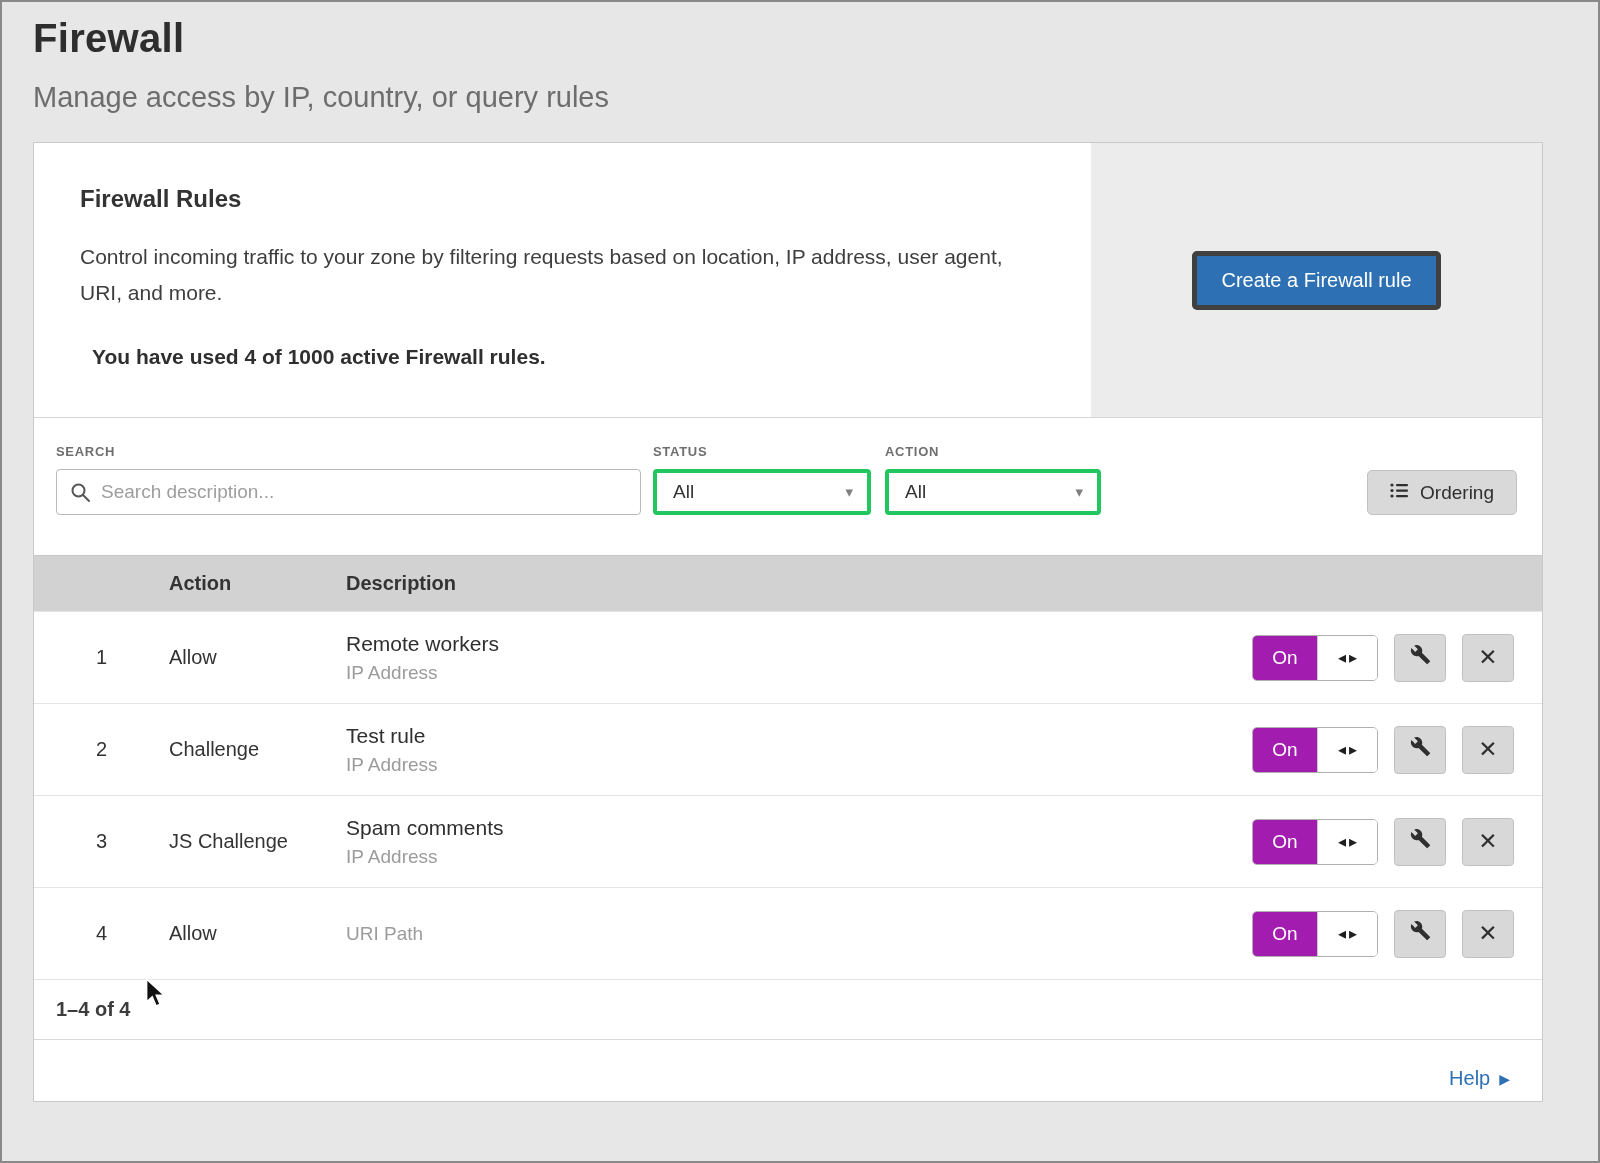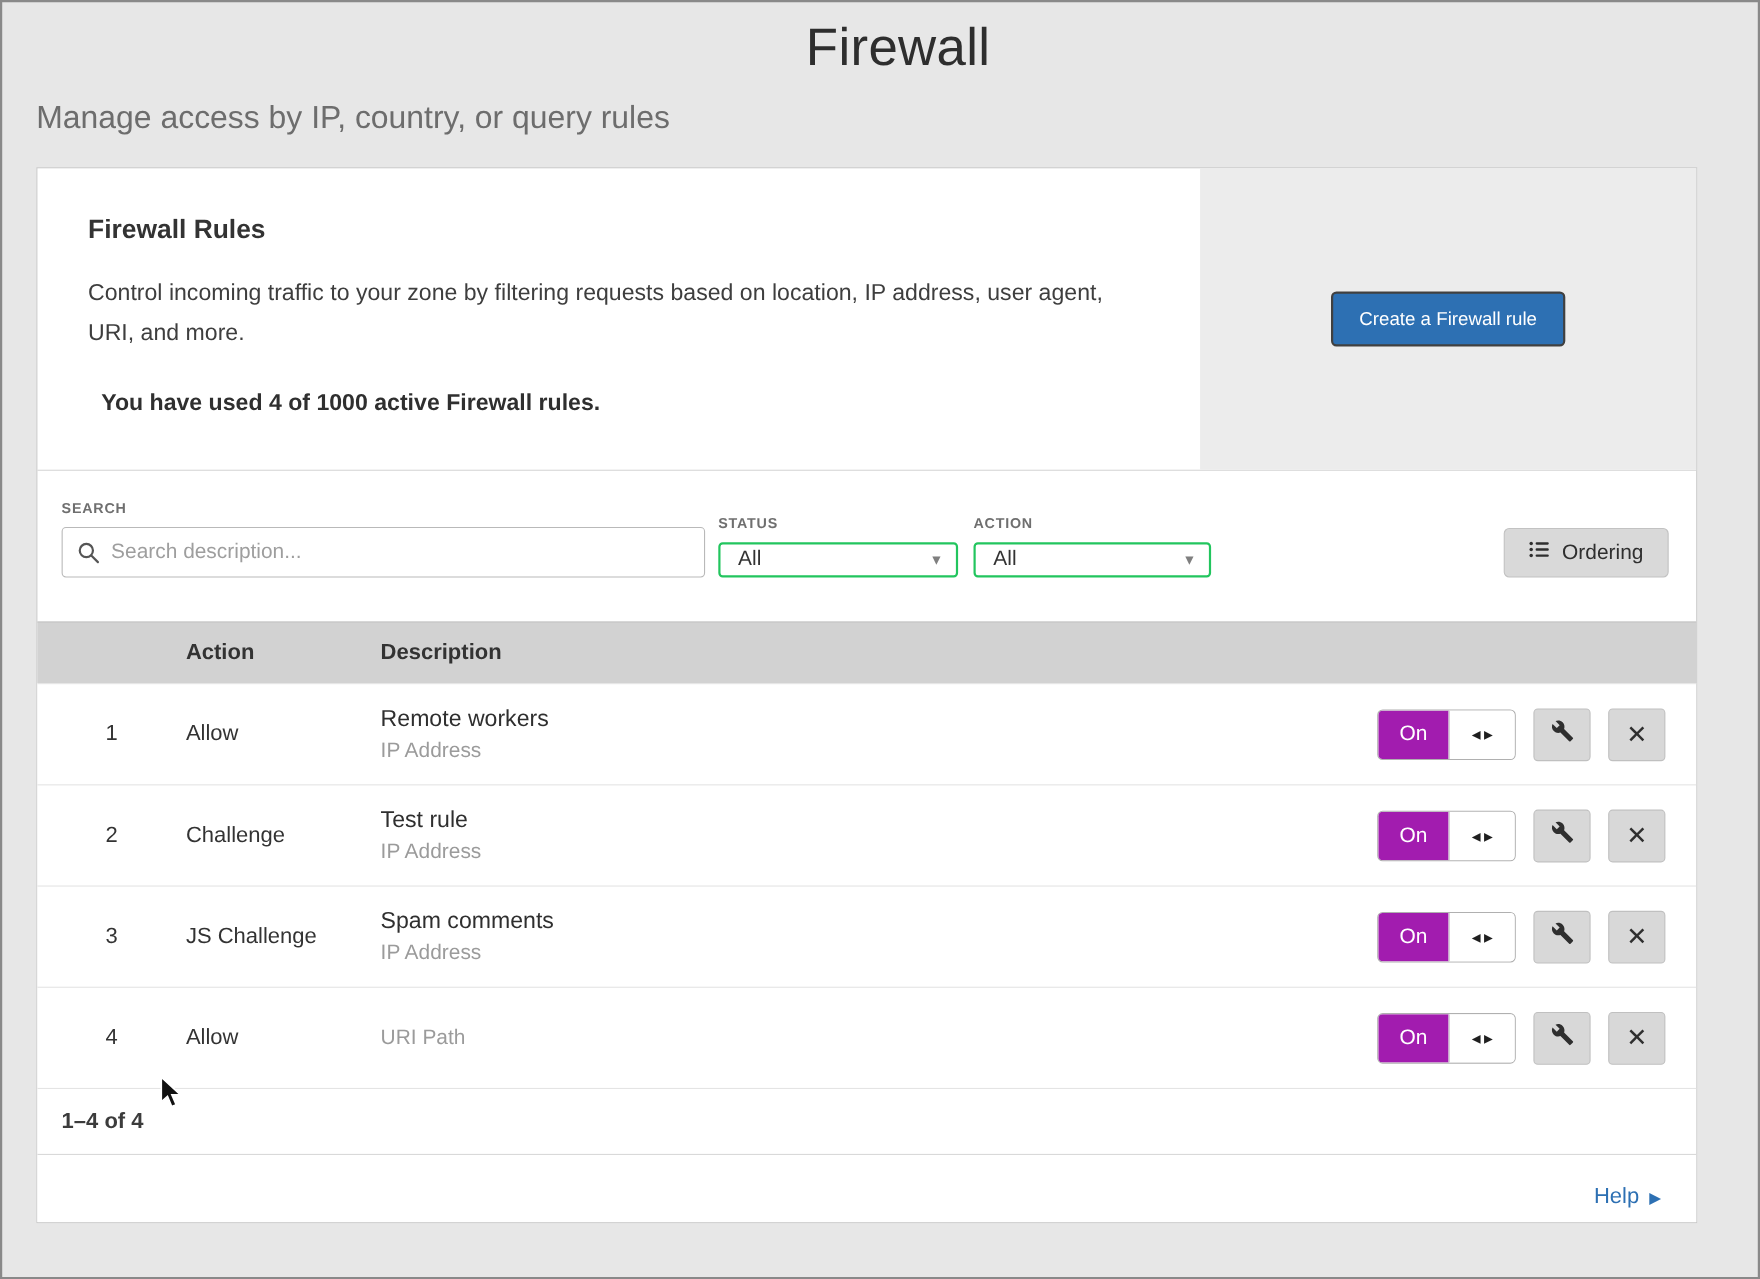--- a/index.html
+++ b/index.html
@@ -8,48 +8,48 @@
     width:1600px; height:1163px;
     background:#e7e7e7;
     font-family:"Liberation Sans", sans-serif;
     position:relative;
     overflow:hidden;
   }
   .page { width:100%; height:100%; box-shadow: inset 0 0 0 2px rgba(60,60,60,.55); position:relative; }
 
   
   .page-header { padding:16px 0 0 33px; }
-  .page-title { margin:0; font-size:48px; font-weight:400; color:#2e2e2e; letter-spacing:.3px;text-align:center; }
+  .page-title { margin:0; font-size:40px; font-weight:700; color:#2e2e2e; letter-spacing:.3px; }
   .page-subtitle { margin:20px 0 0; font-size:29px; font-weight:400; color:#6d6d6d; }
 
   
   .card { margin:28px 57px 0 33px; background:#fff; border:1px solid #c9c9c9; }
 
   .card-top { display:flex; border-bottom:1px solid #d6d6d6; }
   .card-top-left { width:1057px; padding:42px 60px 48px 46px; }
   .rules-title { margin:0 0 26px; font-size:24px; font-weight:700; color:#333; }
   .rules-desc { margin:0; font-size:21px; line-height:1.72; color:#3e3e3e; max-width:945px; }
   .rules-usage { margin:34px 12px 0; font-size:21px; font-weight:700; color:#2f2f2f; }
   .card-top-right { flex:1; background:#ececec; display:flex; align-items:center; justify-content:center; }
   .btn-primary {
-    background:#2d70b3; color:#fff; font-size:17px; font-family:inherit;
-    padding:13px 24px; border:2px solid #404040; border-radius:5px; cursor:pointer;
+    background:#2d70b3; color:#fff; font-size:20px; font-family:inherit;
+    padding:13px 24px; border:5px solid #404040; border-radius:5px; cursor:pointer;
   }
 
   
   .filters { display:flex; align-items:flex-end; padding:26px 25px 40px 22px; }
   .filter-label { display:block; font-size:13px; font-weight:700; color:#6f6f6f; letter-spacing:.7px; margin-bottom:10px; }
   .search-filter { width:585px; margin-right:12px; }
   .input-wrap { position:relative; height:46px; border:1px solid #b9b9b9; border-radius:4px; background:#fff; display:flex; align-items:center; padding-left:42px; }
   .input-wrap svg { position:absolute; left:13px; top:12px; }
   .input-wrap input { border:none; outline:none; font-size:19px; color:#333; width:100%; background:transparent; font-family:inherit; }
   .input-wrap input::placeholder { color:#9e9e9e; }
   .status-filter { width:218px; margin-right:14px; }
   .action-filter { width:216px; }
-  .select { height:32px; border:2px solid #22c55e; border-radius:4px; background:#fff; display:flex; align-items:center; justify-content:space-between; padding:0 14px 0 16px; font-size:19px; color:#333; cursor:pointer;text-align:center; }
+  .select { height:46px; border:4px solid #22c55e; border-radius:4px; background:#fff; display:flex; align-items:center; justify-content:space-between; padding:0 14px 0 16px; font-size:19px; color:#333; cursor:pointer;text-align:center; }
   .chev { color:#7f7f7f; font-size:15px; }
   .btn-ordering {
     margin-left:auto; height:45px; background:#d9d9d9; border:1px solid #c2c2c2; border-radius:5px;
     font-size:19px; color:#2f2f2f; font-family:inherit; padding:0 22px; display:flex; align-items:center; gap:11px; cursor:pointer;
   }
 
   
   .thead, .trow { display:grid; grid-template-columns:135px 177px 1fr auto; align-items:center; }
   .thead { background:#d2d2d2; height:56px; font-size:20px; font-weight:700; color:#333; border-top:1px solid #c6c6c6; }
   .trow { height:92px; border-top:1px solid #e4e4e4; background:#fff; }

